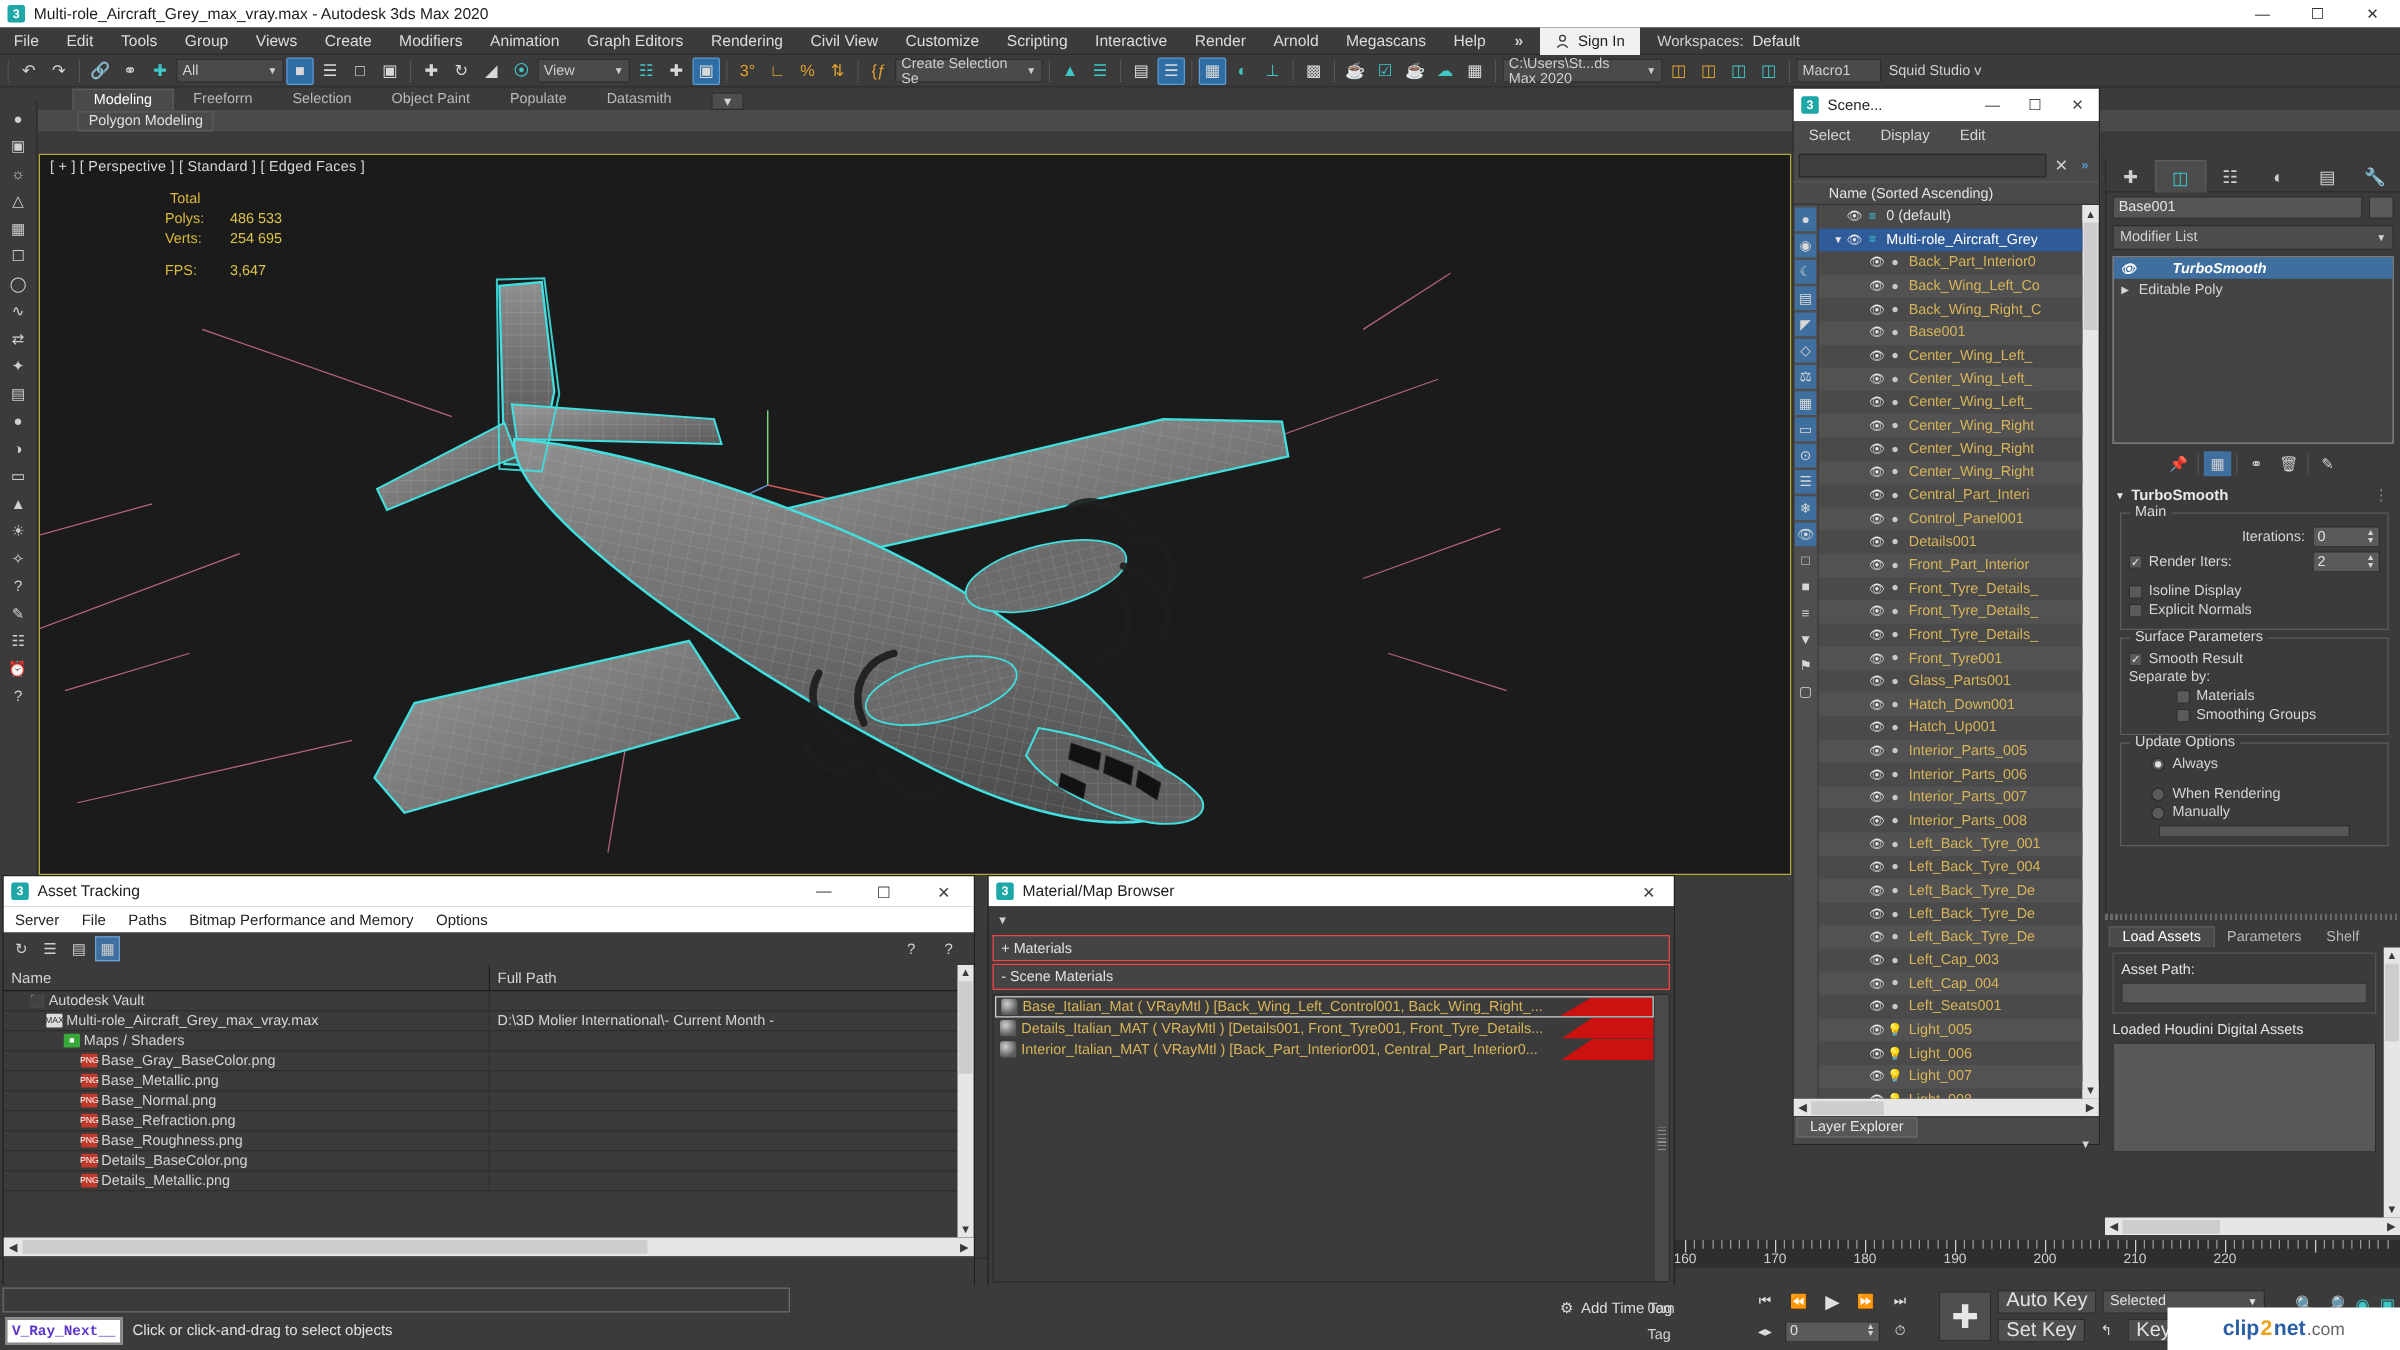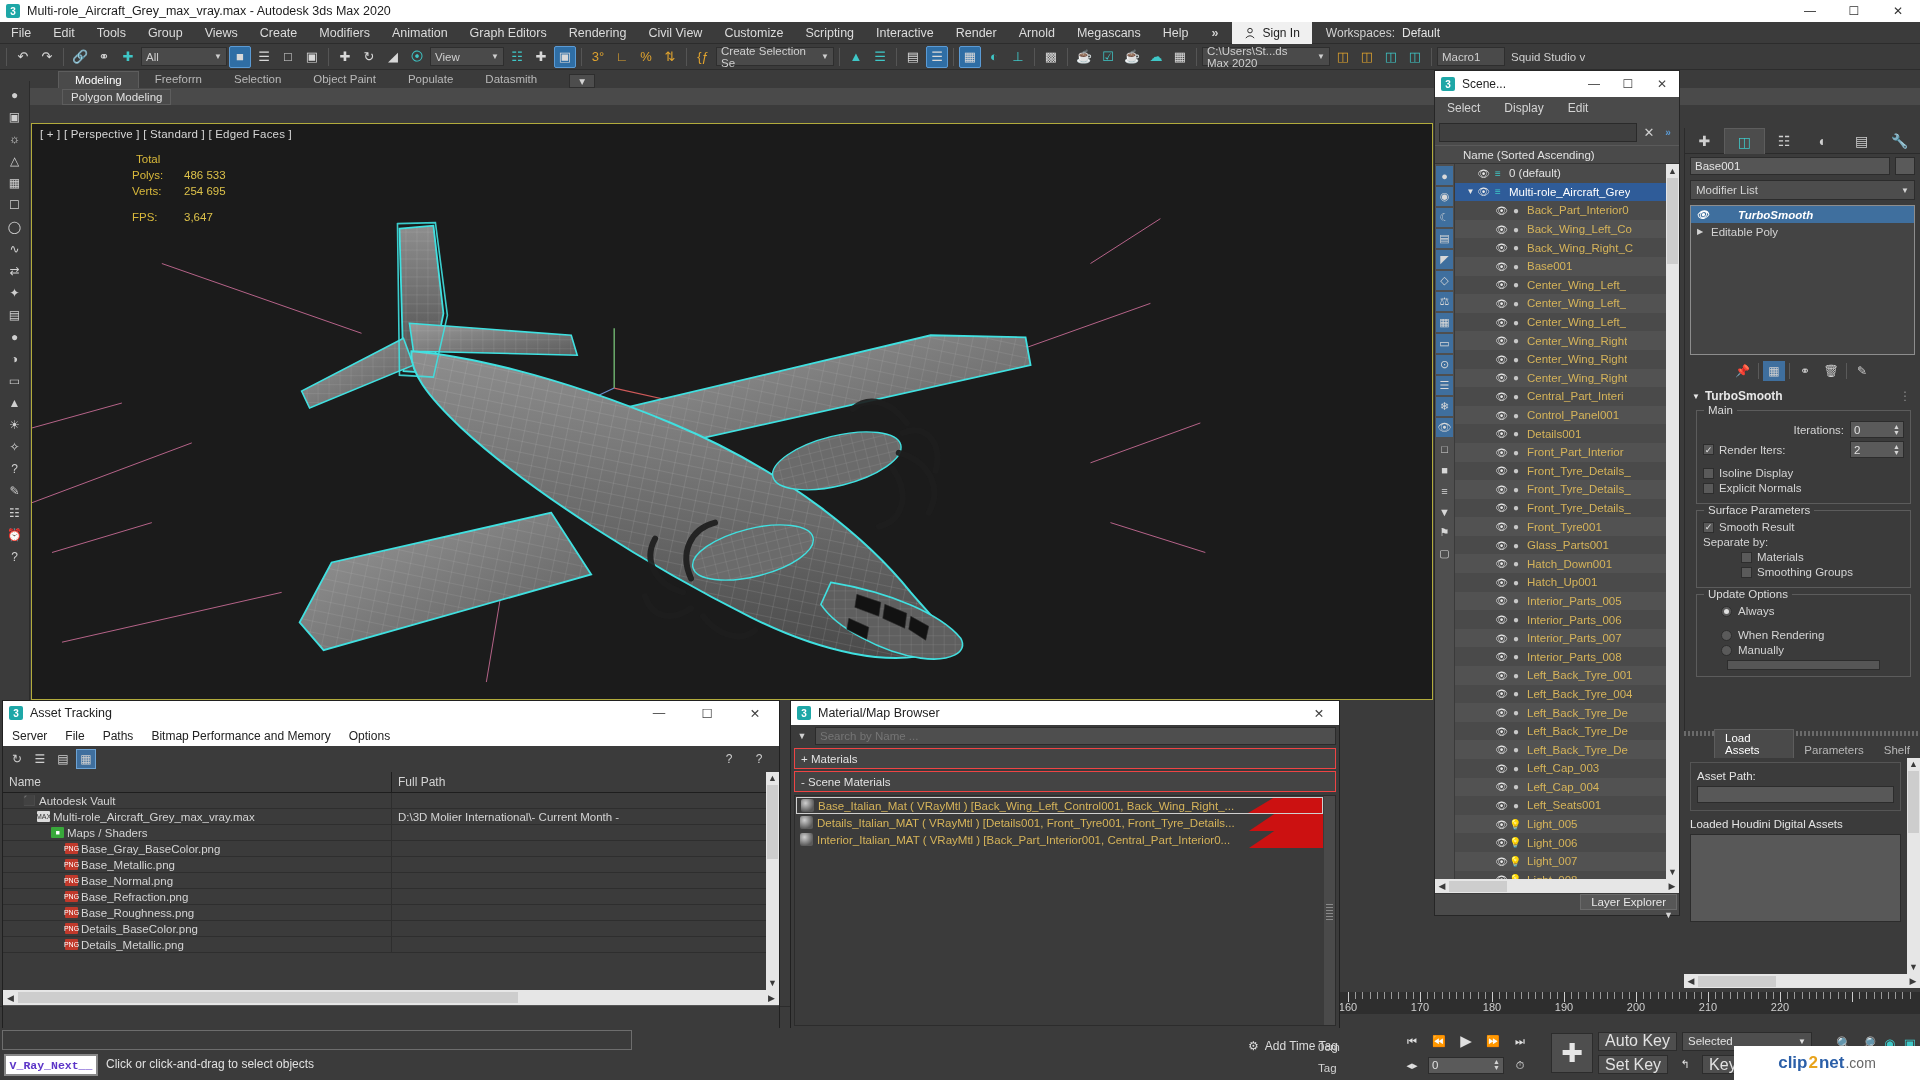--- a/index.html
+++ b/index.html
@@ -116,21 +116,21 @@
   .serow.sel{background:#2f5c99;color:#fff;}
   .serow .nm.gold{color:#d6b45a;}
   .serow .nm.grey{color:#e2e2e2;}
   .serow .tri{width:11px;text-align:center;font-size:8px;color:#e4e4e4;}
   #sevscroll{width:13px;background:#e6e6e6;display:flex;flex-direction:column;}
   #sevscroll .ar{height:14px;background:#e6e6e6;color:#3a3a3a;text-align:center;font-size:9px;line-height:14px;}
   #sevscroll .th{height:86px;background:#cdcdcd;margin:0 1px;}
   #sehscroll{height:14px;background:#e6e6e6;display:flex;align-items:center;}
   #sehscroll .ar{width:14px;text-align:center;font-size:9px;color:#3a3a3a;}
   #sehscroll .th{height:11px;width:58px;background:#cdcdcd;}
-  #selayer{height:22px;background:#4a4a4a;display:flex;align-items:flex-end;border-top:1px solid #3a3a3a;flex-direction:column;}
+  #selayer{height:22px;background:#4a4a4a;display:flex;align-items:flex-start;border-top:1px solid #3a3a3a;flex-direction:column;}
   #selayer .tabl{background:#575757;border:1px solid #6a6a6a;padding:1px 10px;font-size:11.5px;color:#e6e6e6;margin:0 2px;}
   #selayer .arw{margin-left:auto;padding-right:6px;font-size:9px;}
 
   
   #cmdpanel{
     position:absolute;left:1684px;top:128px;width:236px;bottom:92px;background:#3b3b3b;
     border-left:1px solid #2b2b2b;display:flex;flex-direction:column;
   }
   #cptabs{height:26px;display:flex;background:#3b3b3b;}
   #cptabs .cpt{flex:1;display:flex;align-items:center;justify-content:center;color:#cfcfcf;font-size:14px;border-bottom:1px solid #2b2b2b;}
@@ -161,21 +161,21 @@
   .rb{width:11px;height:11px;border-radius:50%;background:#5a5a5a;border:1px solid #2d2d2d;margin-right:6px;display:inline-flex;align-items:center;justify-content:center;}
   .rb i{width:5px;height:5px;border-radius:50%;background:#e0e0e0;display:none;}
   .rb.on i{display:block;}
   .lbl-r{margin-left:auto;margin-right:6px;}
 
   
   #houdini{position:absolute;left:1684px;top:731px;width:236px;height:257px;background:#3b3b3b;display:flex;flex-direction:column;}
   #hdots{height:5px;background:repeating-linear-gradient(90deg,#6a6a6a 0 2px,#3b3b3b 2px 4px);}
   #htabs{height:22px;display:flex;align-items:flex-end;font-size:11.5px;padding-left:3px;}
   #htabs .ht{padding:2px 10px;color:#b8b8b8;}
-  #htabs .ht.on{background:#4a4a4a;color:#fff;border:1px solid #5d5d5d;border-bottom:none;margin-left:27px;}
+  #htabs .ht.on{background:#4a4a4a;color:#fff;border:1px solid #5d5d5d;border-bottom:none;}
   #hbody{flex:1;background:#3b3b3b;display:flex;}
   #hmain{flex:1;padding:4px 6px;}
   #hmain .hgrp{border:1px solid #555;padding:7px 6px;margin-bottom:7px;}
   #hmain .hlbl{font-size:11.5px;color:#e4e4e4;margin-bottom:4px;}
   #hmain .hinput{height:17px;background:#585858;border:1px solid #2c2c2c;}
   #hmain .hbox{height:88px;background:#585858;border:1px solid #2c2c2c;margin-top:3px;}
   #hvs{width:13px;background:#e6e6e6;display:flex;flex-direction:column;}
   #hvs .ar{height:13px;text-align:center;font-size:9px;color:#3a3a3a;line-height:13px;}
   #hvs .th{height:62px;background:#cdcdcd;margin:0 1px;}
   #hhs{height:14px;background:#e6e6e6;display:flex;align-items:center;}
@@ -1091,21 +1091,20 @@
 </div>
 
 <div id="matwin">
   <div class="mhdr">
     <div class="maxicon">3</div>
     <span>Material/Map Browser</span>
     <div class="wb">✕</div>
   </div>
   <div id="matsearch">
     <div class="tri">▼</div>
-    <input placeholder="Search by Name ..." style="">
   </div>
   <div id="matgroups">
       <div class="mgroup">+ Materials</div>
       <div class="mgroup">- Scene Materials</div>
     </div>
   <div id="matlist">
     <div id="matlistin">
         <div class="mitem sel">
           <span class="msphere"></span>
           <span class="txt">Base_Italian_Mat  ( VRayMtl ) [Back_Wing_Left_Control001, Back_Wing_Right_...</span>

